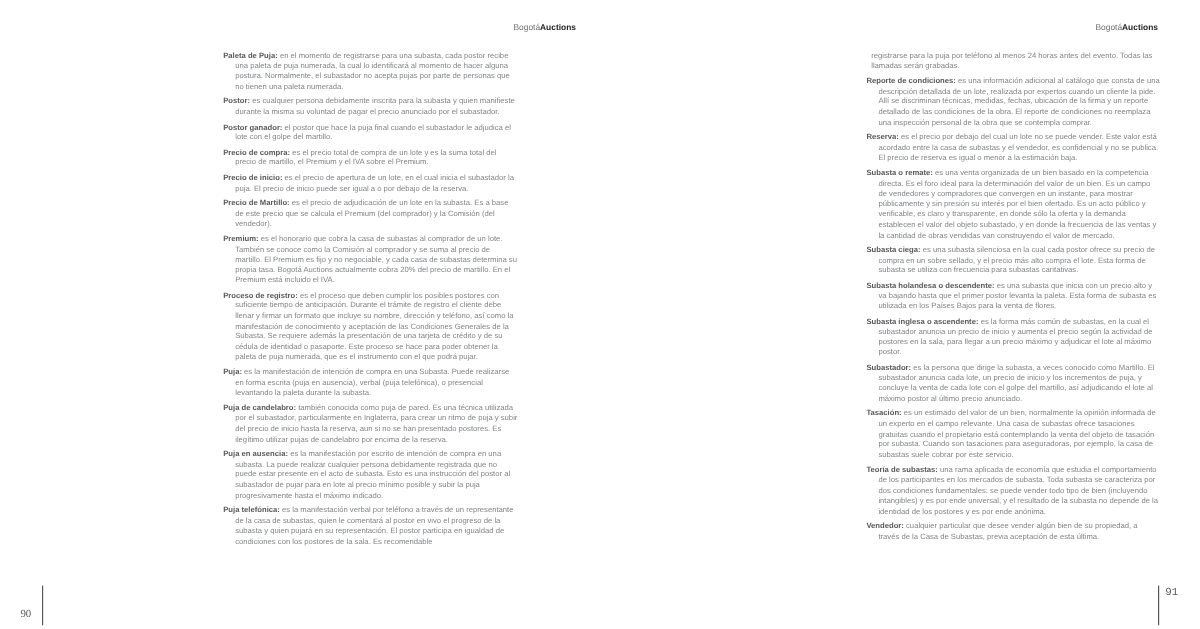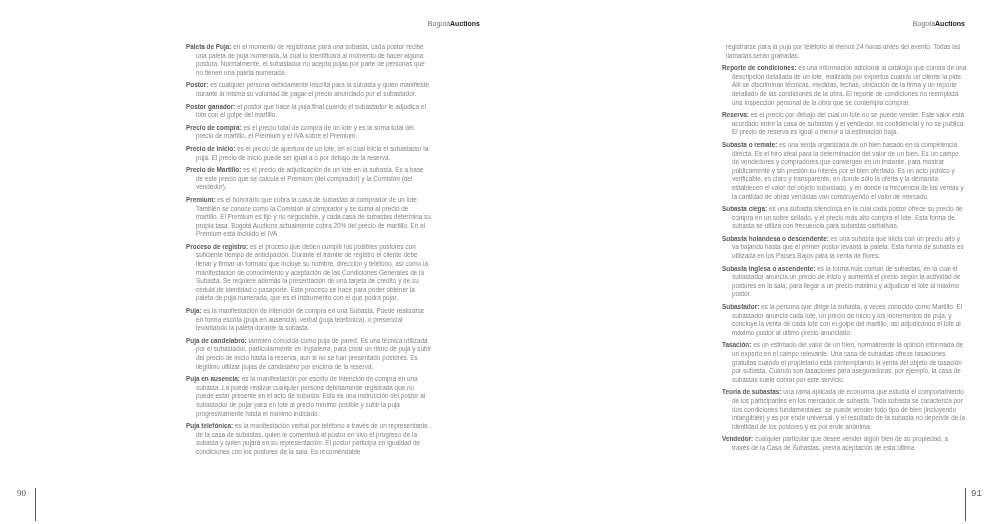--- a/index.html
+++ b/index.html
@@ -42,21 +42,21 @@
     margin-bottom: 4px;
   }
   .entry.cont { text-indent: 0; padding-left: 4px; }
   .term { color: #59595c; font-weight: 700; }
   .folio-num {
     position: absolute;
     font-family: "Liberation Serif", serif;
     font-size: 9px;
     color: #59595c;
   }
-  .folio-num-left  { left: 17px;  top: 488px; }
+  .folio-num-left  { left: 17px;  top: 506px; }
   .folio-num-right { left: 971px; top: 489px; font-family: Liberation Mono, monospace; }
   .folio-rule {
     position: absolute;
     width: 1px;
     height: 33px;
     background: #59595c;
     top: 488px;
   }
   .folio-rule-left  { left: 35px; }
   .folio-rule-right { left: 965px; }

